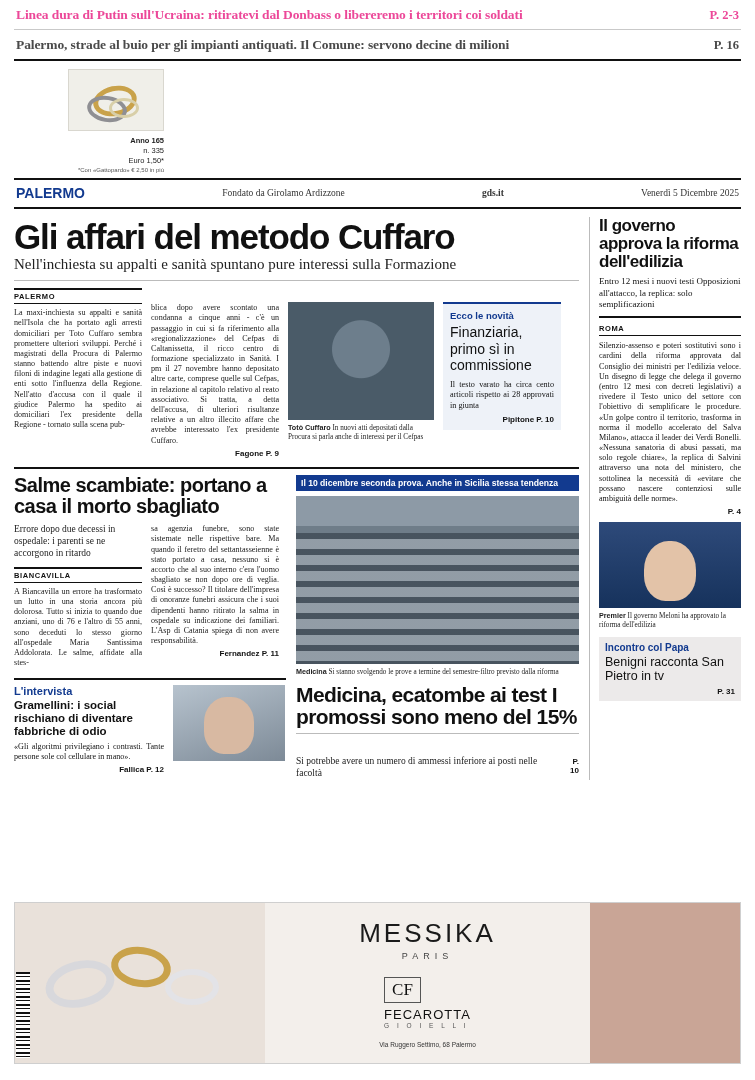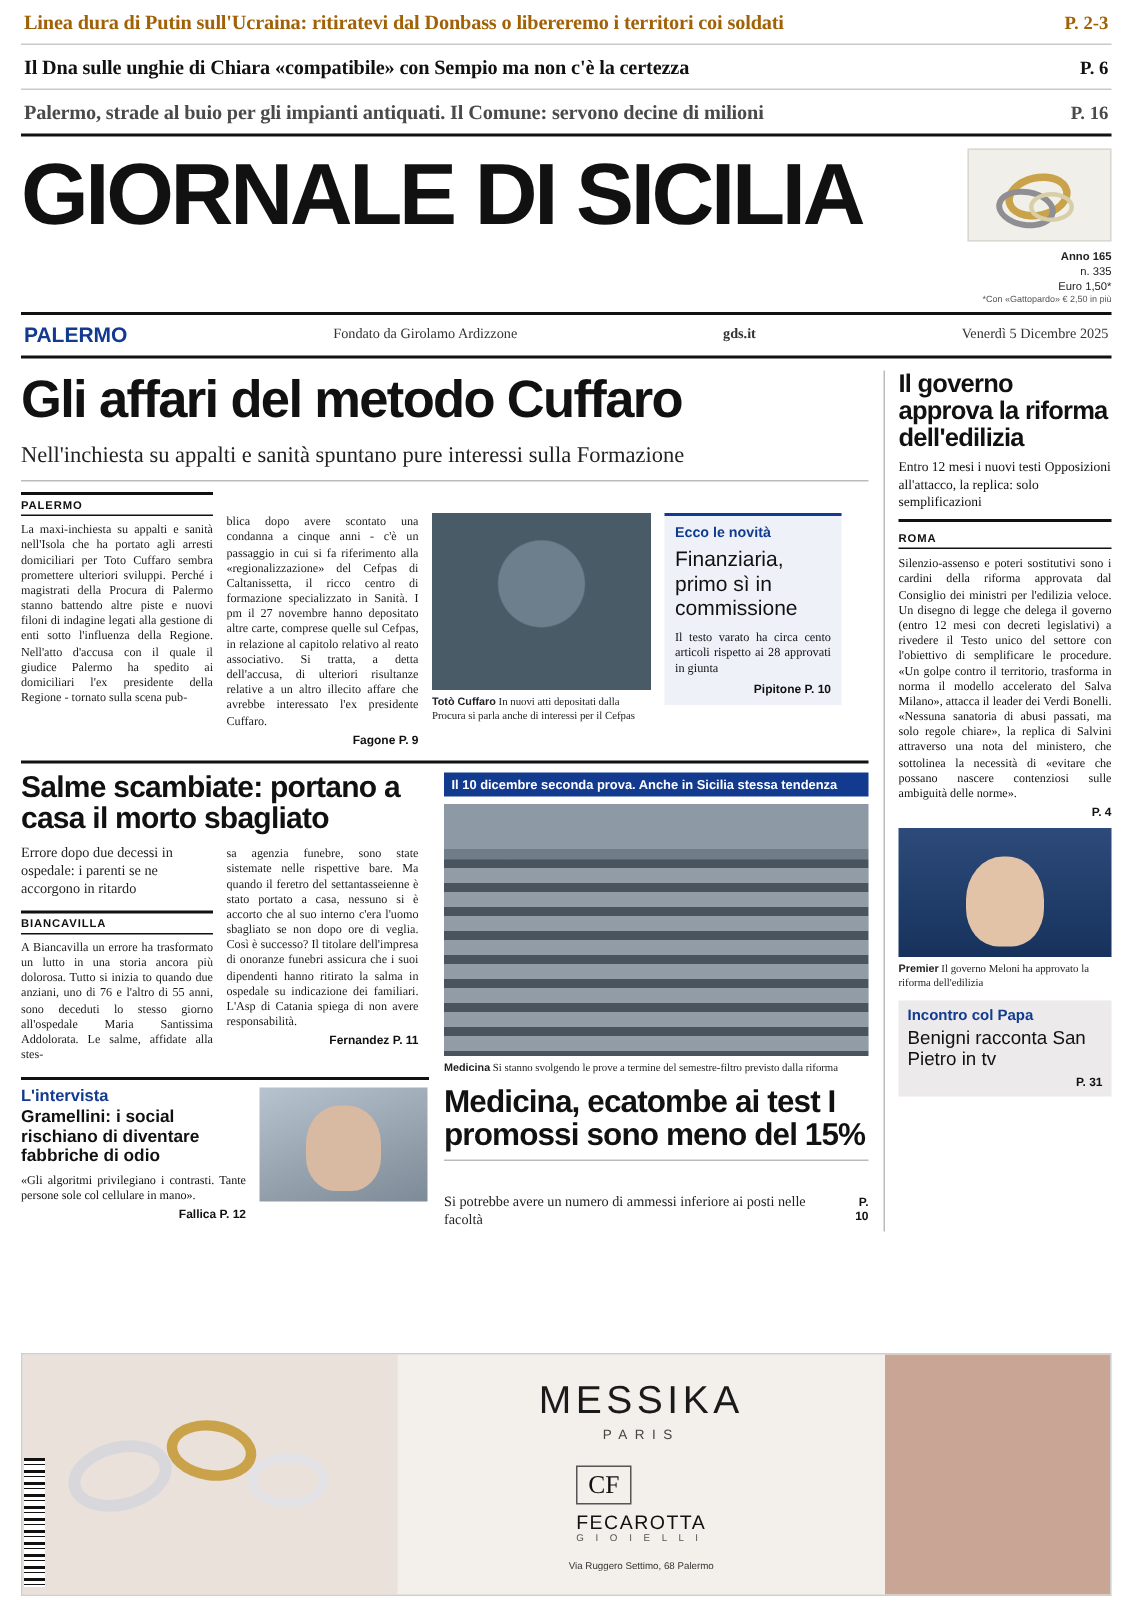--- a/index.html
+++ b/index.html
@@ -16,21 +16,21 @@
   
   .teasers { border-bottom:2px solid #111; }
   .teaser {
     display:flex; align-items:baseline; justify-content:space-between;
     padding:7px 2px 6px 2px;
     border-bottom:1px solid #c9c9c9;
   }
   .teaser:last-child { border-bottom:none; }
   .teaser .txt { font-weight:bold; font-size:13.5px; letter-spacing:-0.1px; }
   .teaser .pg  { font-weight:bold; font-size:12.5px; white-space:nowrap; padding-left:10px; }
-  .t-blue .txt, .t-blue .pg { color:#a16207; }
+  .t-blue .txt, .t-blue .pg { color:#ec4899; }
   .t-dark .txt { color:#111; }
   .t-dark .pg  { color:#111; }
   .t-gray .txt, .t-gray .pg { color:#4a4a4a;text-align:right; }
 
   
   .masthead { display:flex; align-items:flex-start; padding-top:8px; }
   .mast-title {
     font-family:"Liberation Sans", sans-serif;
     font-weight:bold;
     font-size:58px;
@@ -67,21 +67,21 @@
   .site { font-weight:bold; }
 
   
   .grid { display:flex; gap:10px; padding-top:8px; }
   .col-left { width:565px; }
   .col-right { width:162px; border-left:1px solid #bbb; padding-left:9px; }
 
   h1.lead {
     font-family:"Liberation Sans", sans-serif;
     font-weight:bold; font-size:35px; line-height:1.02;
-    letter-spacing:-1.1px; margin:2px 0 10px 0;
+    letter-spacing:-1.1px; margin:2px 0 0 0;
   }
   .lead-sub {
     font-size:15px; color:#222; line-height:1.2;
     padding-bottom:7px; border-bottom:1px solid #bbb; margin-bottom:7px;
   }
 
   .story-row { display:flex; gap:9px; }
   .sc { width:128px; }
   .kicker {
     font-family:"Liberation Sans", sans-serif;
@@ -191,32 +191,27 @@
 </head>
 <body>
 
 <div class="page">
 
   <div class="teasers">
     <div class="teaser t-blue">
       <span class="txt">Linea dura di Putin sull'Ucraina: ritiratevi dal Donbass o libereremo i territori coi soldati</span>
       <span class="pg">P. 2-3</span>
     </div>
-    <div class="teaser t-dark">
-      <span class="txt">Il Dna sulle unghie di Chiara «compatibile» con Sempio ma non c'è la certezza</span>
-      <span class="pg">P.  6</span>
-    </div>
     <div class="teaser t-gray">
       <span class="txt">Palermo, strade al buio per gli impianti antiquati. Il Comune: servono decine di milioni</span>
       <span class="pg">P. 16</span>
     </div>
   </div>
 
   <div class="masthead">
-    <div class="mast-title">GIORNALE DI SICILIA</div>
     <div class="mast-right">
       <div class="mast-logo-box">
         <span class="ring ring1"></span>
           <span class="ring ring2"></span>
           <span class="ring ring3"></span>
       </div>
       <div class="mast-meta">
         <div class="b">Anno 165</div>
         <div>n. 335</div>
         <div>Euro 1,50*</div>

